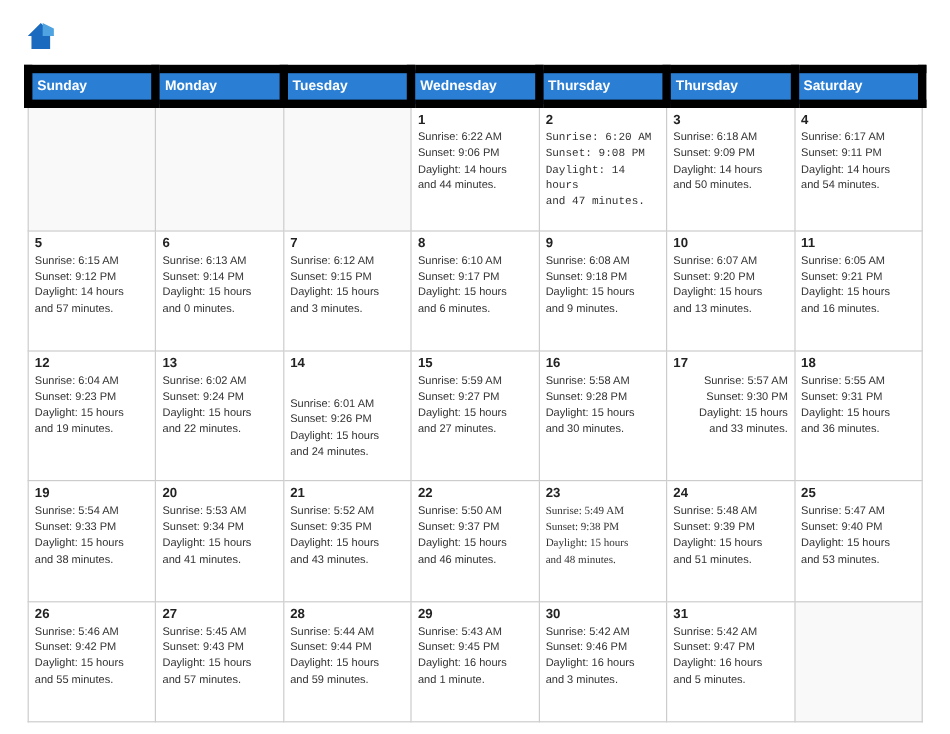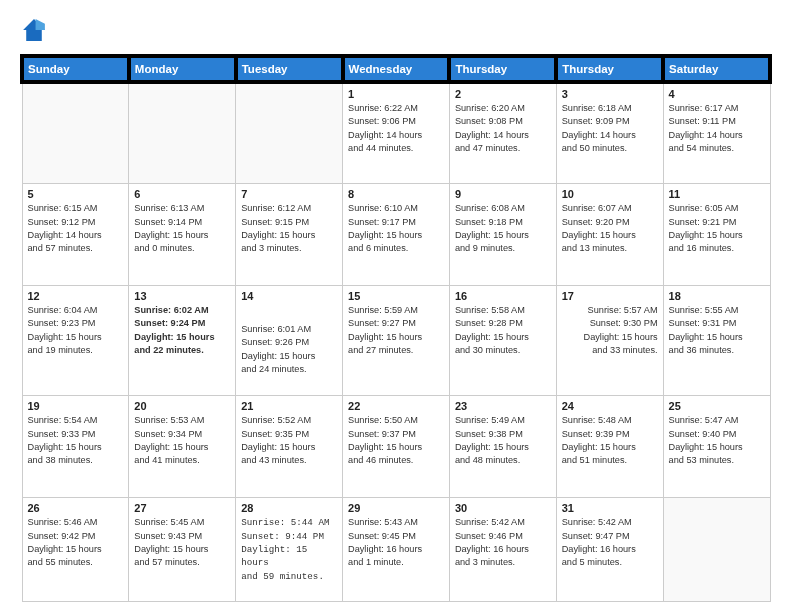--- a/index.html
+++ b/index.html
@@ -58,21 +58,21 @@
       width: 100%;
       table-layout: fixed;
     }
     .calendar th {
       background-color: #2a7fd4;
       color: #fff;
       font-size: 11.5px;
       font-weight: bold;
       padding: 5px 4px;
       text-align: left;
-      border: 4px solid #000000;
+      border: 7px solid #000000;
     }
     .calendar td {
       border: 1px solid #ccc;
       vertical-align: top;
       padding: 4px 5px;
       font-size: 9.5px;
       color: #333;
       background: #fff;
       height: 88px;
     }
@@ -132,21 +132,21 @@
           <td class="empty"></td>
           <td>
             <div class="day-number">1</div>
             <div class="day-info" style="white-space: pre-line;">Sunrise: 6:22 AM
 Sunset: 9:06 PM
 Daylight: 14 hours
 and 44 minutes.</div>
           </td>
           <td>
             <div class="day-number">2</div>
-            <div class="day-info" style="white-space: pre-line;">Sunrise: 6:20 AM
+            <div class="day-info" style="white-space: pre-line; font-family: Liberation Mono, monospace;">Sunrise: 6:20 AM
 Sunset: 9:08 PM
 Daylight: 14 hours
 and 47 minutes.</div>
           </td>
           <td>
             <div class="day-number">3</div>
             <div class="day-info" style="white-space: pre-line;">Sunrise: 6:18 AM
 Sunset: 9:09 PM
 Daylight: 14 hours
 and 50 minutes.</div>
@@ -213,21 +213,21 @@
         <tr>
           <td>
             <div class="day-number">12</div>
             <div class="day-info" style="white-space: pre-line;">Sunrise: 6:04 AM
 Sunset: 9:23 PM
 Daylight: 15 hours
 and 19 minutes.</div>
           </td>
           <td>
             <div class="day-number">13</div>
-            <div class="day-info" style="white-space: pre-line; font-weight: bold;">Sunrise: 6:02 AM
+            <div class="day-info" style="white-space: pre-line;">Sunrise: 6:02 AM
 Sunset: 9:24 PM
 Daylight: 15 hours
 and 22 minutes.</div>
           </td>
           <td>
             <div class="day-number">14</div>
             <div class="day-info" style="white-space: pre-line; margin-top: 21px;">Sunrise: 6:01 AM
 Sunset: 9:26 PM
 Daylight: 15 hours
 and 24 minutes.</div>
@@ -285,21 +285,21 @@
           </td>
           <td>
             <div class="day-number">22</div>
             <div class="day-info" style="white-space: pre-line;">Sunrise: 5:50 AM
 Sunset: 9:37 PM
 Daylight: 15 hours
 and 46 minutes.</div>
           </td>
           <td>
             <div class="day-number">23</div>
-            <div class="day-info" style="white-space: pre-line;">Sunrise: 5:49 AM
+            <div class="day-info" style="white-space: pre-line; font-family: Liberation Serif, serif;">Sunrise: 5:49 AM
 Sunset: 9:38 PM
 Daylight: 15 hours
 and 48 minutes.</div>
           </td>
           <td>
             <div class="day-number">24</div>
             <div class="day-info" style="white-space: pre-line;">Sunrise: 5:48 AM
 Sunset: 9:39 PM
 Daylight: 15 hours
 and 51 minutes.</div>
@@ -322,21 +322,21 @@
           </td>
           <td>
             <div class="day-number">27</div>
             <div class="day-info" style="white-space: pre-line;">Sunrise: 5:45 AM
 Sunset: 9:43 PM
 Daylight: 15 hours
 and 57 minutes.</div>
           </td>
           <td>
             <div class="day-number">28</div>
-            <div class="day-info" style="white-space: pre-line; font-family: Liberation Mono, monospace;">Sunrise: 5:44 AM
+            <div class="day-info" style="white-space: pre-line;">Sunrise: 5:44 AM
 Sunset: 9:44 PM
 Daylight: 15 hours
 and 59 minutes.</div>
           </td>
           <td>
             <div class="day-number">29</div>
             <div class="day-info" style="white-space: pre-line;">Sunrise: 5:43 AM
 Sunset: 9:45 PM
 Daylight: 16 hours
 and 1 minute.</div>

